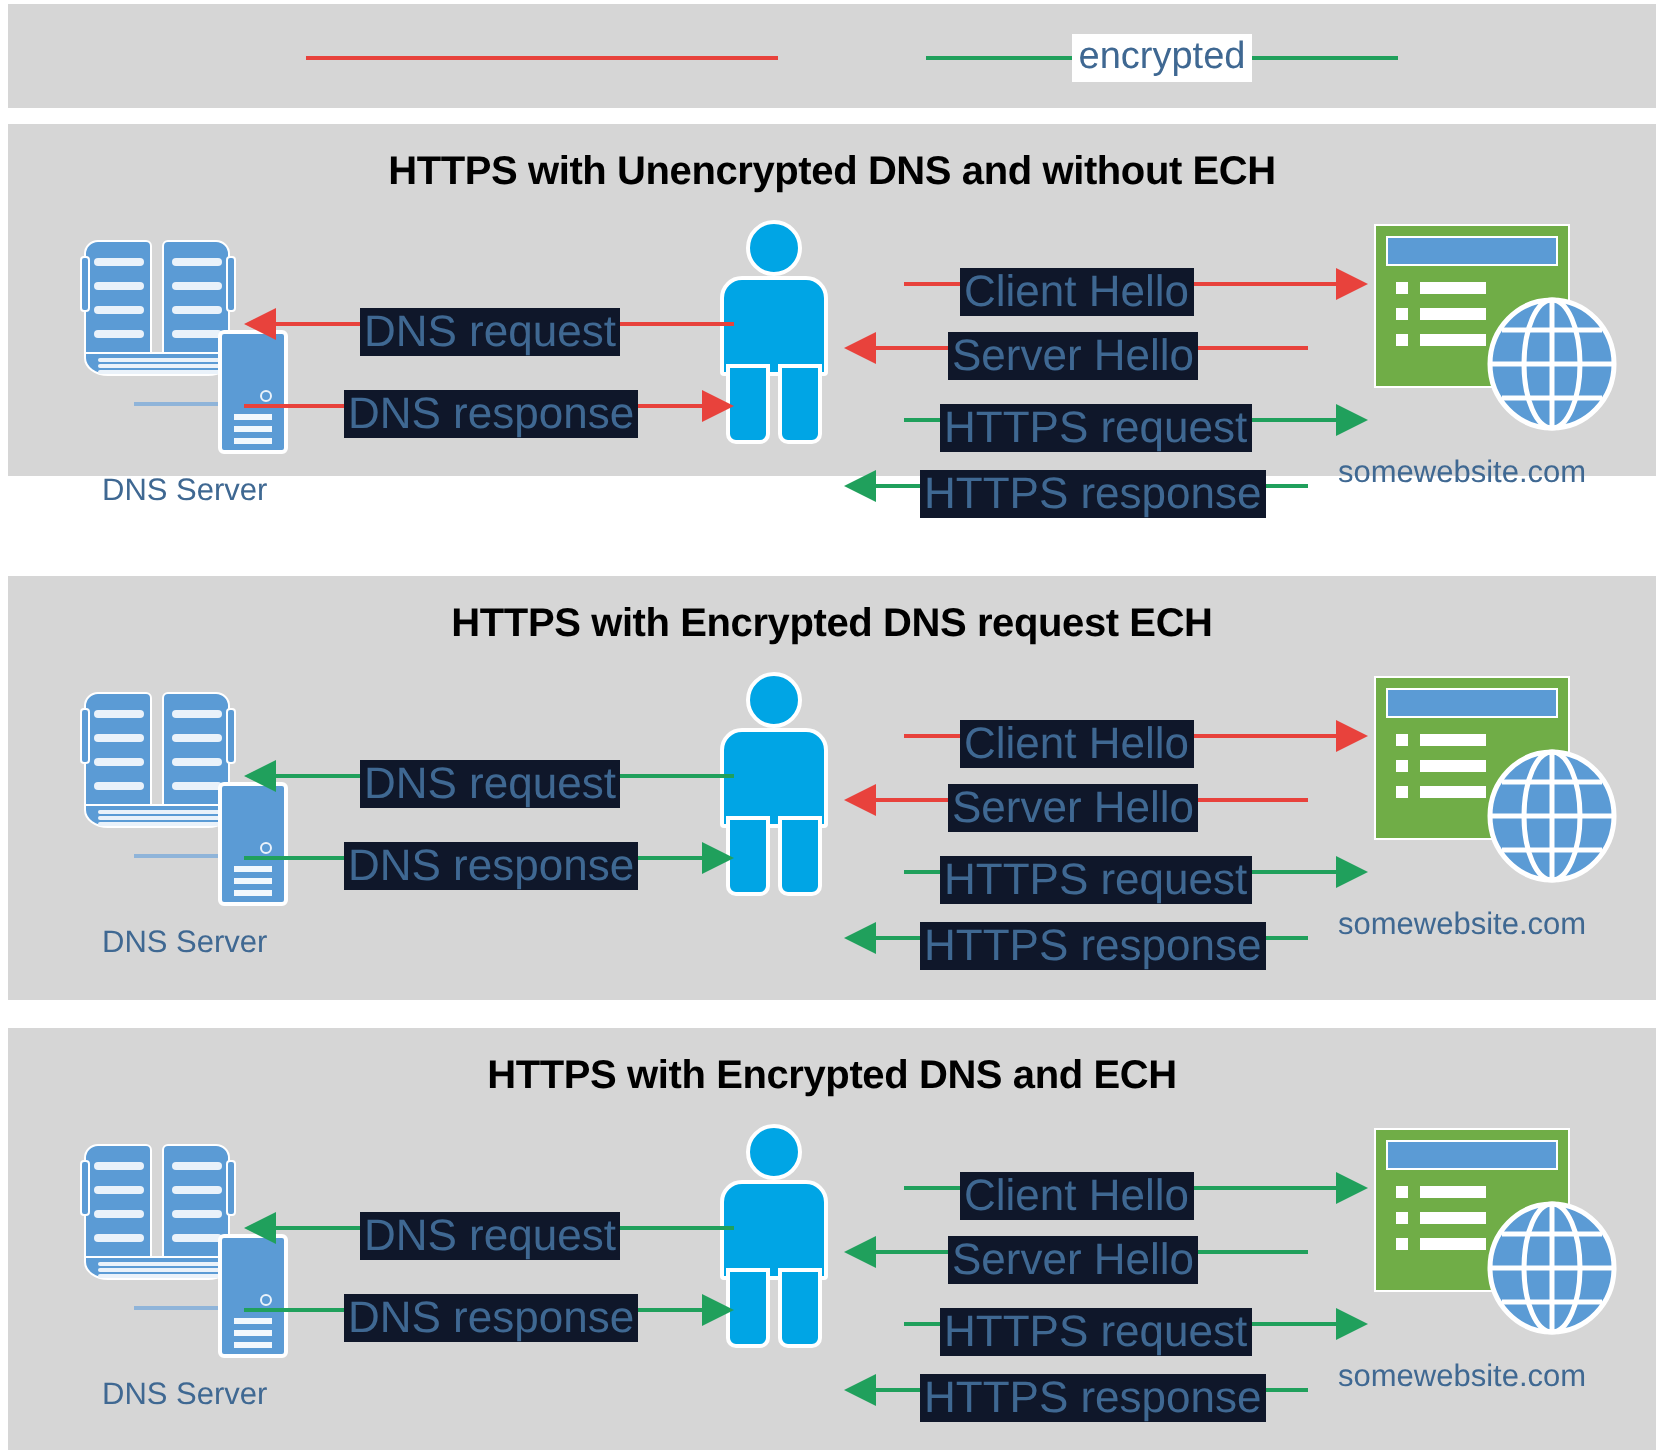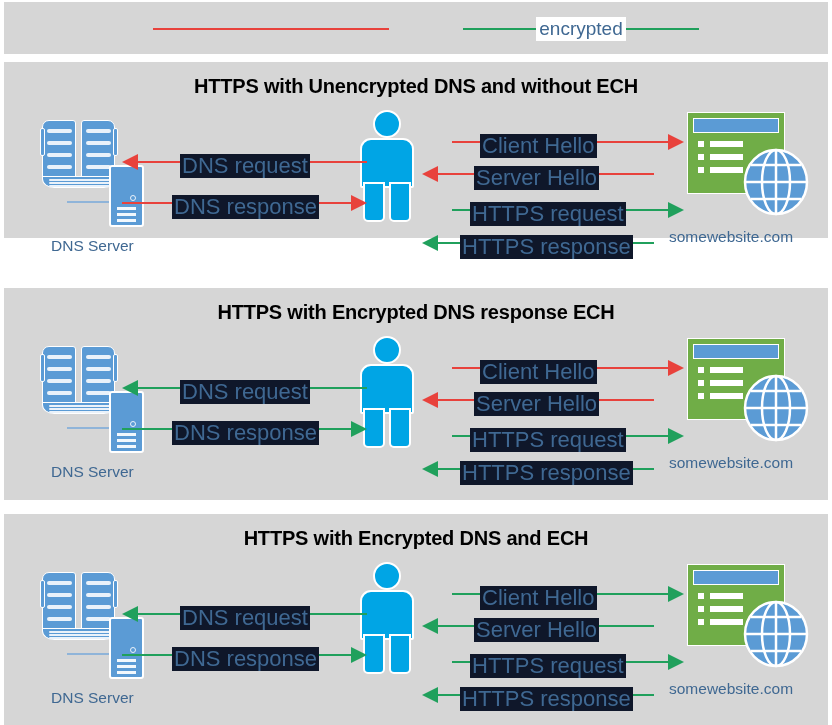--- a/index.html
+++ b/index.html
@@ -426,21 +426,21 @@
         </div>
         <div class="msg" style="left: 418px; width: 232px; top: 169px;">
           <div class="msg-line" style="background: rgb(32, 160, 92); left: 6px;"></div>
           <div class="msg-head left" style="border-right-color: rgb(32, 160, 92);"></div>
           <div class="msg-label" style="left: 38px;">HTTPS response</div>
         </div>
       </div>
   </div>
 
   <div class="panel panel-2">
-    <div class="panel-title">HTTPS with Encrypted DNS response ECH</div>
+    <div class="panel-title">HTTPS with Encrypted DNS request ECH</div>
     <div class="panel-body">
         <div class="dns-icon">
           <div class="book">
             <div class="book-page left">
               <div class="book-line" style="top: 8px;"></div>
               <div class="book-line" style="top: 20px;"></div>
               <div class="book-line" style="top: 32px;"></div>
               <div class="book-line" style="top: 44px;"></div>
             </div>
             <div class="book-page right">

